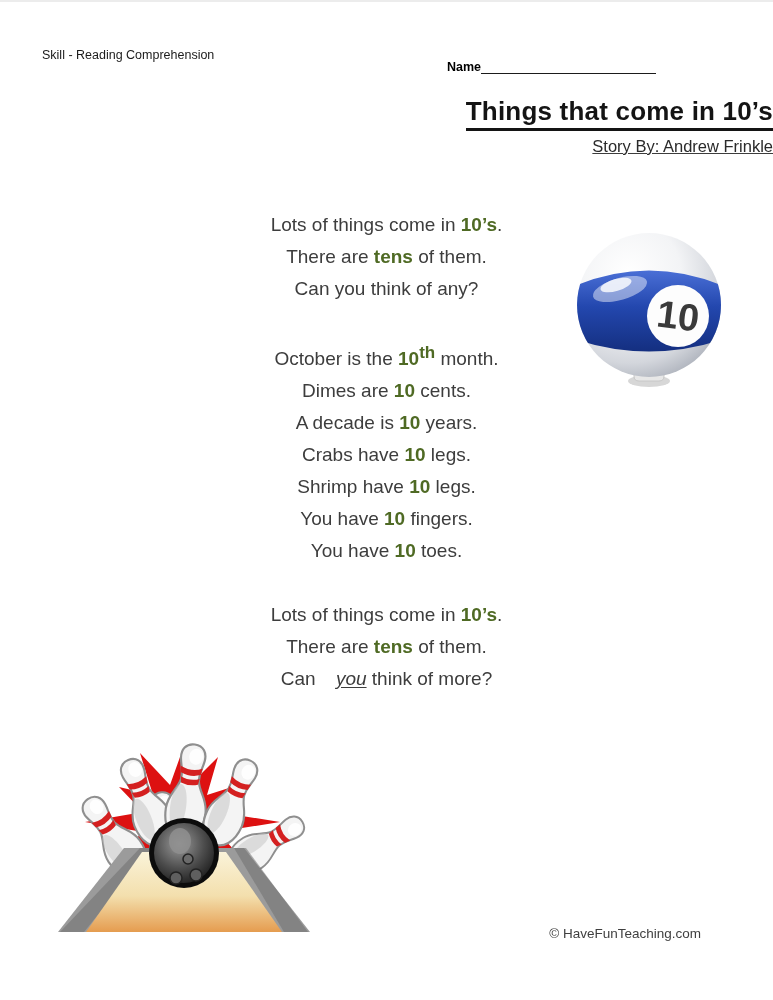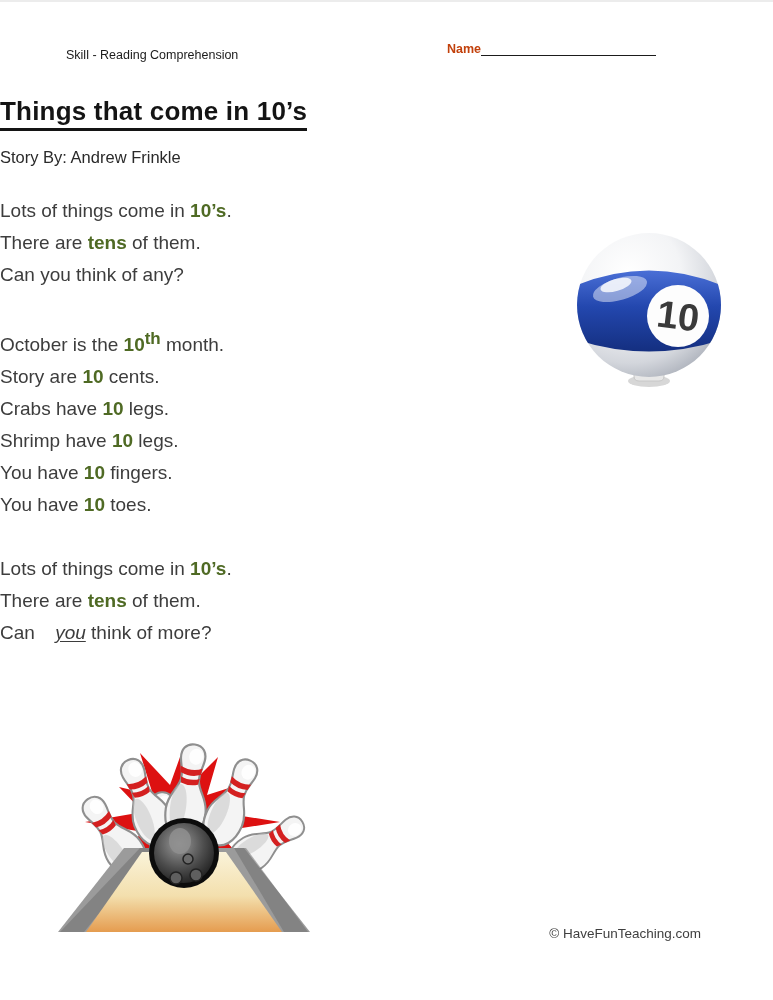--- a/index.html
+++ b/index.html
@@ -2,41 +2,41 @@
 <html><head>
 <meta charset="utf-8">
 <style>
   html,body{margin:0;padding:0;}
   body{
     width:773px;height:1000px;position:relative;background:#ffffff;
     font-family:"Liberation Sans", sans-serif;color:#3d3d3d;overflow:hidden;
     border-top:2px solid #ececec;box-sizing:border-box;
   }
   .header-skill{
-    position:absolute;left:42px;top:46px;font-size:12.5px;color:#1b1b1b;margin-left:24px;
+    position:absolute;left:42px;top:46px;font-size:12.5px;color:#1b1b1b;
   }
   .header-name{
-    position:absolute;left:447px;top:40px;font-size:12.5px;color:#c2410c;font-weight:700;
+    position:absolute;left:447px;top:58px;font-size:12.5px;color:#000000;font-weight:700;
   }
   .name-line{
     display:inline-block;width:175px;border-bottom:1.6px solid #1b1b1b;height:13px;
     vertical-align:bottom;
   }
   .title-wrap{
-    position:absolute;left:0;top:94px;width:773px;text-align:left;
+    position:absolute;left:0;top:94px;width:773px;text-align:right;text-decoration:underline;
   }
   .page-title{
     display:inline-block;font-size:26px;font-weight:700;color:#141414;
     border-bottom:3px solid #141414;padding-bottom:1px;letter-spacing:0.2px;
   }
   .byline{
-    margin-top:17px;font-size:16.5px;color:#2a2a2a;
+    margin-top:6px;font-size:16.5px;color:#2a2a2a;
   }
   .poem{
-    position:absolute;left:0;top:193px;width:773px;text-align:left;
+    position:absolute;left:0;top:207px;width:773px;text-align:center;
     font-size:19px;line-height:32px;color:#3d3d3d;
   }
   .stanza{margin-bottom:32px;}
   .seg-g{color:var(--accent,#4f6a24);font-weight:700;}
   .seg-s{color:var(--accent,#4f6a24);font-weight:700;font-size:17px;vertical-align:7px;}
   .seg-u{font-style:italic;text-decoration:underline;text-underline-offset:2px;margin-left:15px;}
   .ball-illustration{
     position:absolute;left:574px;top:228px;width:150px;height:160px;
   }
   .bowling-illustration{
@@ -60,21 +60,22 @@
 </div>
 
 <div class="poem">
     <div class="stanza">
       <div class="line"><span class="seg-p">Lots of things come in </span><span class="seg-g">10’s</span><span class="seg-p">.</span></div>
       <div class="line"><span class="seg-p">There are </span><span class="seg-g">tens</span><span class="seg-p"> of them.</span></div>
       <div class="line"><span class="seg-p">Can you think of any?</span></div>
     </div>
     <div class="stanza">
       <div class="line"><span class="seg-p">October is the </span><span class="seg-g">10</span><span class="seg-s">th</span><span class="seg-p"> month.</span></div>
-      <div class="line"><span class="seg-p">Story are </span><span class="seg-g">10</span><span class="seg-p"> cents.</span></div>
+      <div class="line"><span class="seg-p">Dimes are </span><span class="seg-g">10</span><span class="seg-p"> cents.</span></div>
+      <div class="line"><span class="seg-p">A decade is </span><span class="seg-g">10</span><span class="seg-p"> years.</span></div>
       <div class="line"><span class="seg-p">Crabs have </span><span class="seg-g">10</span><span class="seg-p"> legs.</span></div>
       <div class="line"><span class="seg-p">Shrimp have </span><span class="seg-g">10</span><span class="seg-p"> legs.</span></div>
       <div class="line"><span class="seg-p">You have </span><span class="seg-g">10</span><span class="seg-p"> fingers.</span></div>
       <div class="line"><span class="seg-p">You have </span><span class="seg-g">10</span><span class="seg-p"> toes.</span></div>
     </div>
     <div class="stanza">
       <div class="line"><span class="seg-p">Lots of things come in </span><span class="seg-g">10’s</span><span class="seg-p">.</span></div>
       <div class="line"><span class="seg-p">There are </span><span class="seg-g">tens</span><span class="seg-p"> of them.</span></div>
       <div class="line"><span class="seg-p">Can </span><span class="seg-u">you</span><span class="seg-p"> think of more?</span></div>
     </div>

